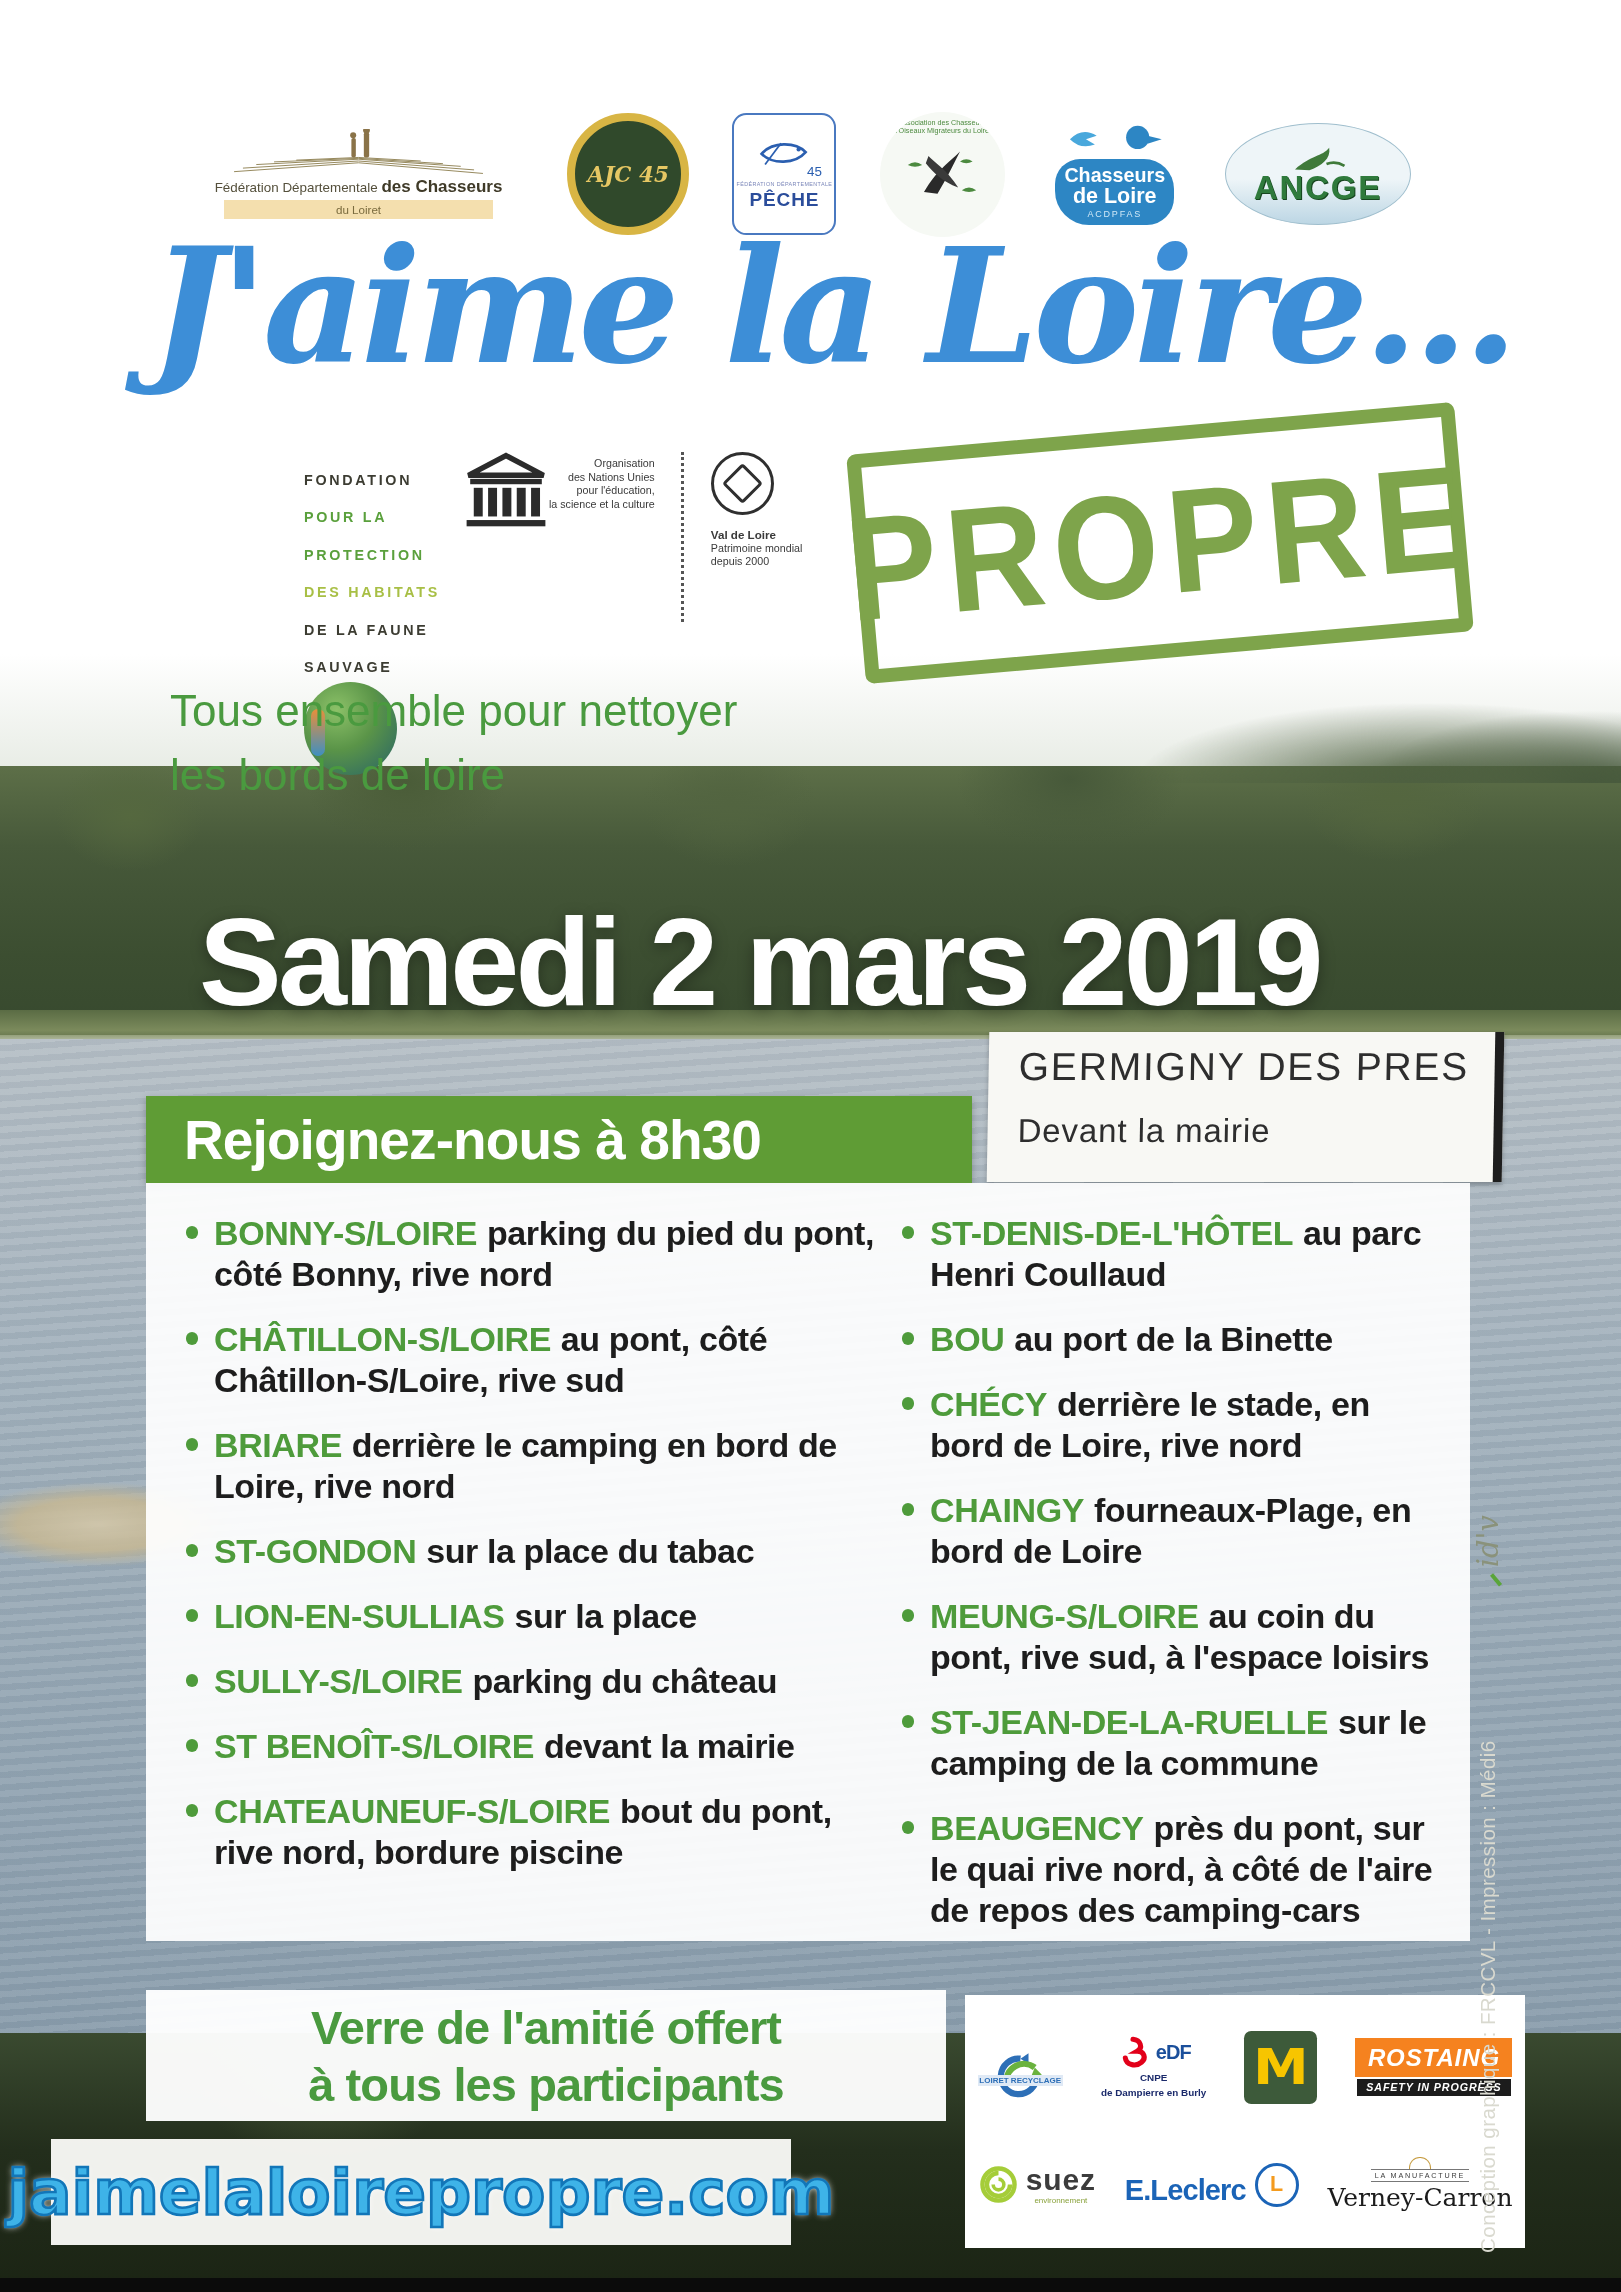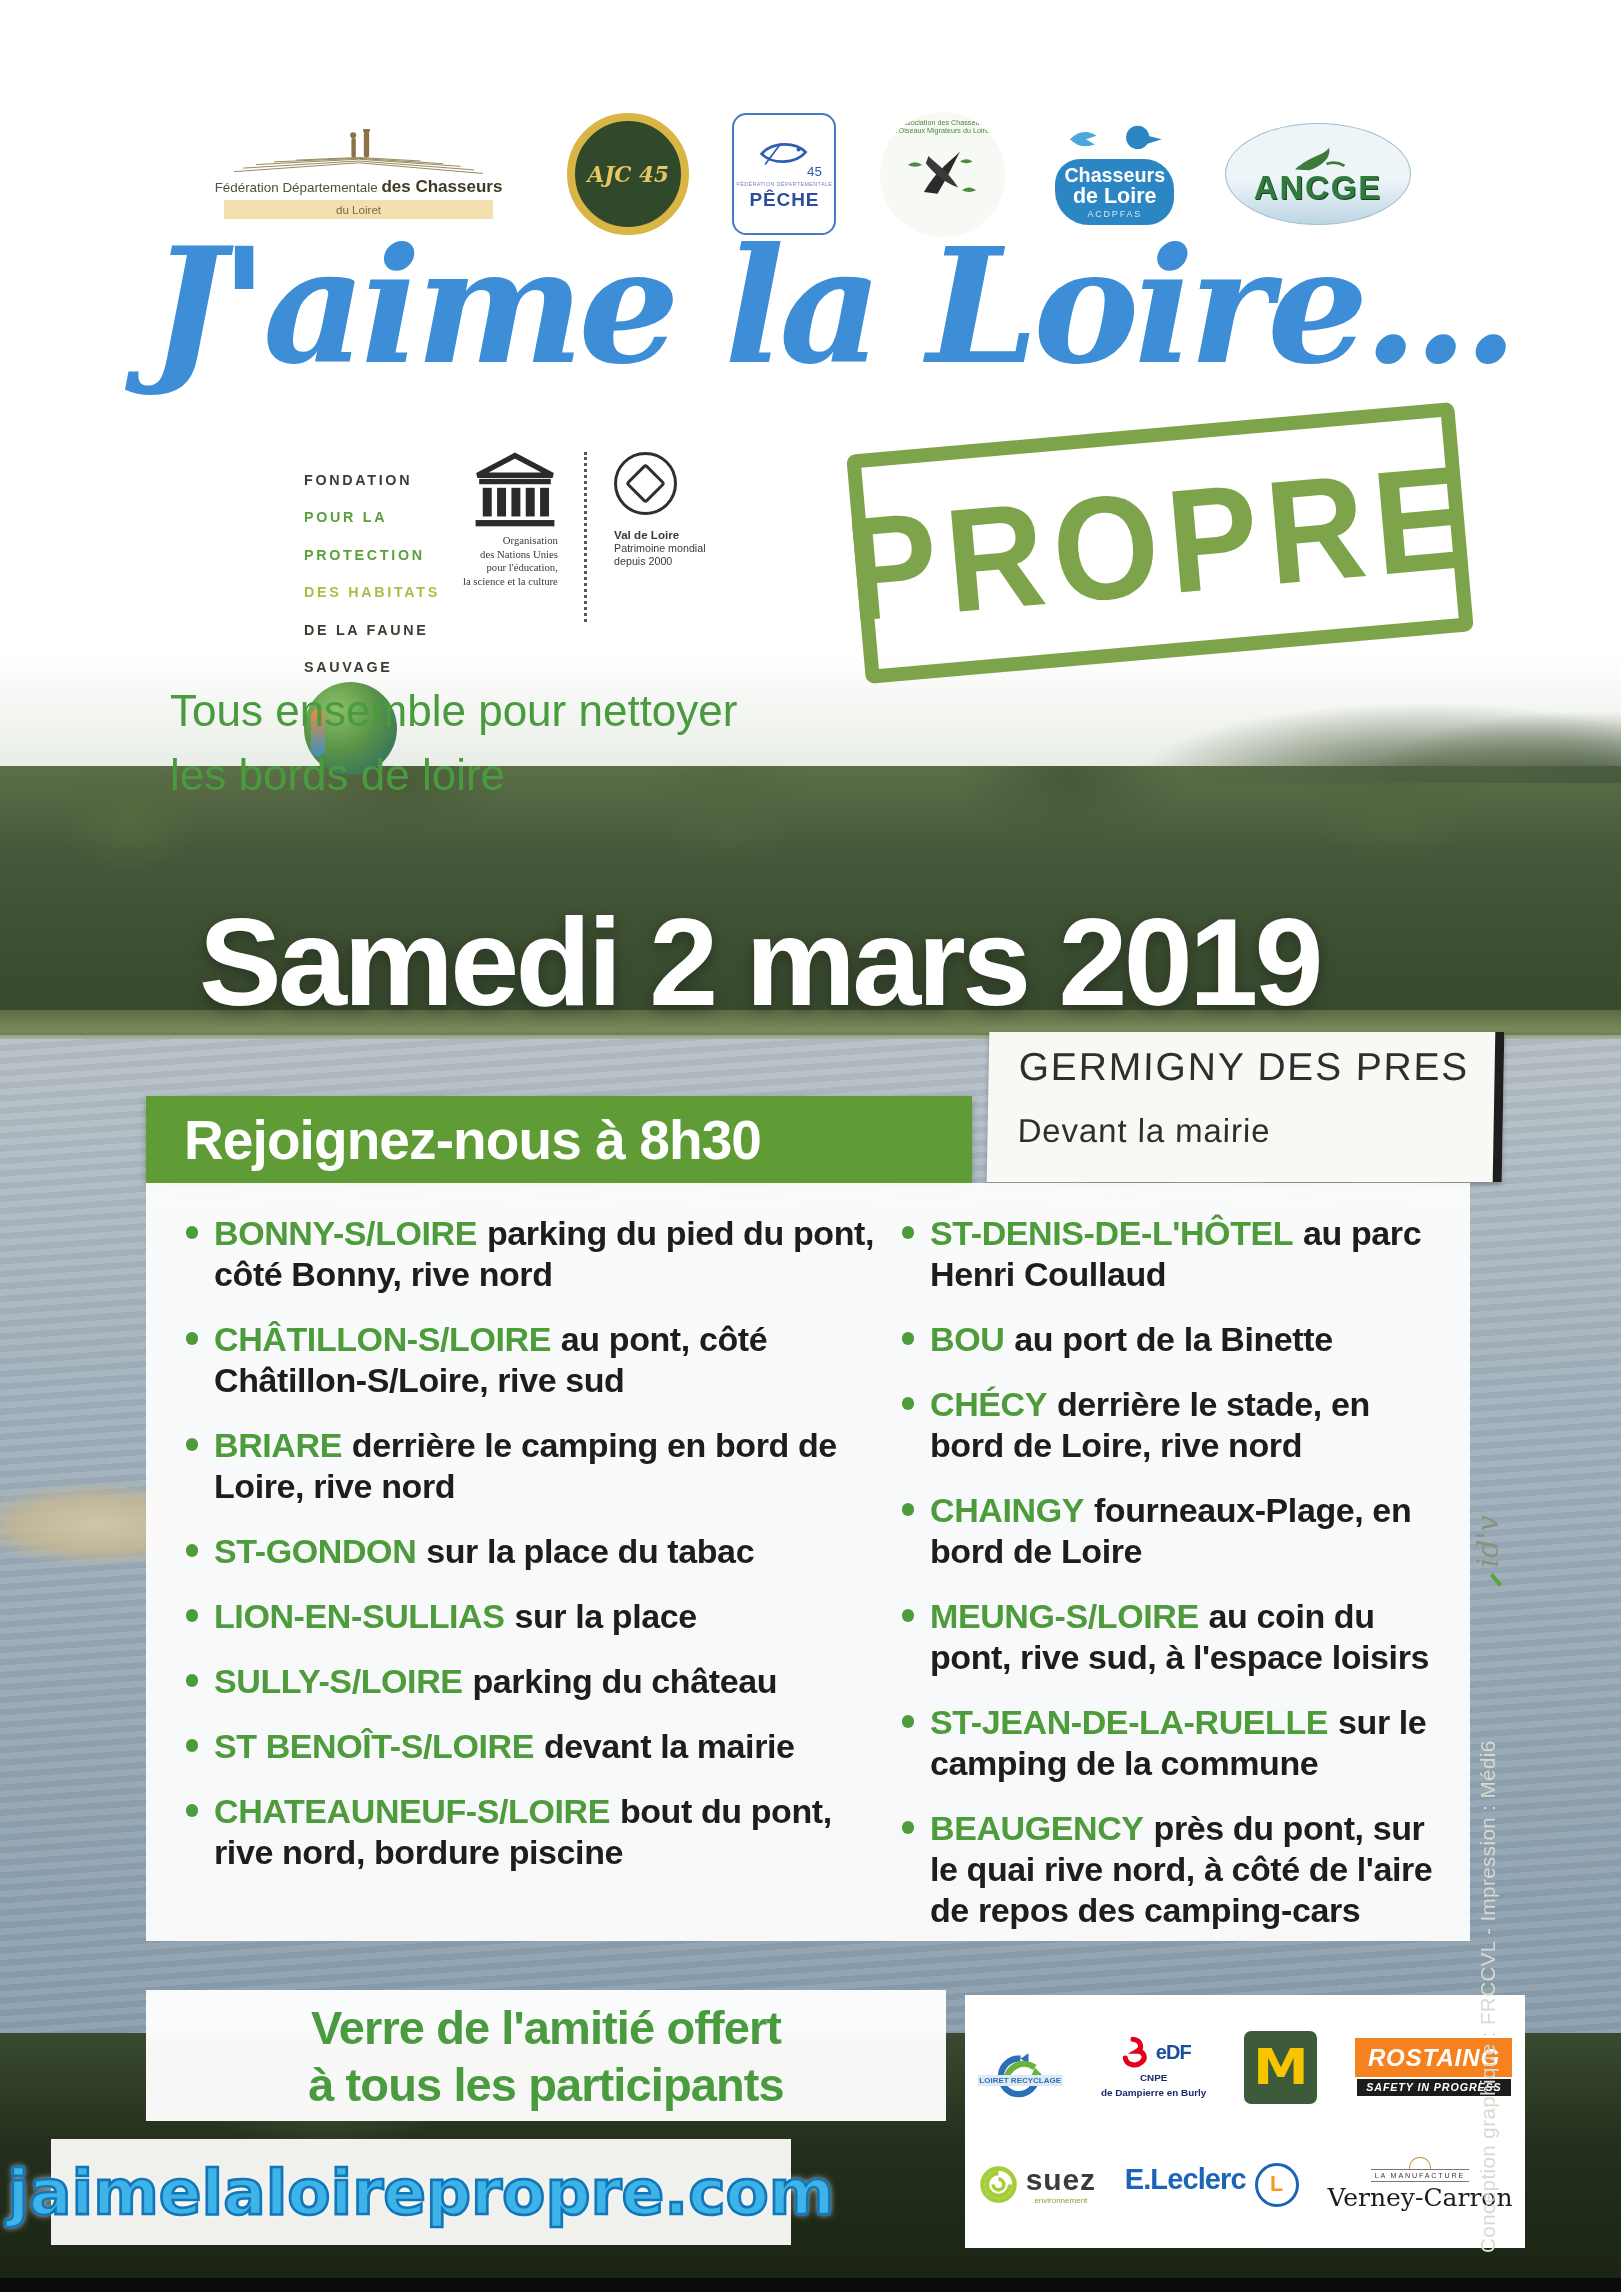--- a/index.html
+++ b/index.html
@@ -79,21 +79,21 @@
   
   .patronage{position:absolute;left:304px;top:452px;display:flex;gap:23px;align-items:flex-start;}
   .fond{display:flex;flex-direction:column;}
   .fond-line{font-size:14.3px;font-weight:bold;letter-spacing:2.7px;line-height:1.22;color:#3c3c32;margin-top:20px;}
   .fond-line:nth-child(2),.fond-line:nth-child(3){color:#5aa03c;}
   .fond-line:nth-child(4){color:#a8bf45;}
   .globe{margin-top:5.4px;width:93px;height:93px;border-radius:50%;position:relative;
     background:radial-gradient(circle at 35% 30%, #8cc168, #5a9448 45%, #39745c 80%, #2d5f52);}
   .globe::after{content:"";position:absolute;left:7.2px;top:27px;width:14.3px;height:47px;border-radius:7.2px;
     background:linear-gradient(#e98f3a,#3f8fc0);}
-  .unesco{display:flex;flex-direction:column;align-items:flex-end;font-family:Liberation Serif, serif;}
+  .unesco{display:flex;flex-direction:row;}
   .unesco-cap{margin-top:5.4px;font-size:10.7px;line-height:1.25;color:#3a3a3a;text-align:right;}
   .dots-sep{width:0;border-left:3.6px dotted #555;height:170px;margin:0 3.6px;}
   .vdl{display:flex;flex-direction:column;align-items:flex-start;}
   .vdl-ring{width:57px;height:57px;border:3.6px solid #2f2f2f;border-radius:50%;
     display:flex;align-items:center;justify-content:center;}
   .vdl-diamond{width:23px;height:23px;border:3.6px solid #2f2f2f;transform:rotate(45deg);border-radius:3.6px;}
   .vdl-cap{margin-top:12.5px;font-size:10.7px;line-height:1.25;color:#3a3a3a;}
   .vdl-cap b{font-size:11.6px;}
 
   
@@ -160,21 +160,21 @@
     display:flex;align-items:center;justify-content:center;}
   .mc-m{color:#f7c500;font-size:56px;font-weight:bold;font-family:"DejaVu Sans",sans-serif;line-height:1;
     transform:scaleY(.9);}
   .rost-top{background:#f5821f;color:#fff;font-style:italic;font-weight:900;font-size:24px;
     padding:5.4px 12.5px;letter-spacing:0.9px;}
   .rost-bot{background:#1c1c1c;color:#fff;font-style:italic;font-weight:700;font-size:10.7px;
     padding:2.7px 9px;letter-spacing:0.9px;margin-top:1.8px;}
   .suez-line{display:flex;align-items:center;gap:7.2px;}
   .suez-brand{font-size:30px;font-weight:bold;color:#3c3c3c;letter-spacing:0.9px;line-height:1;}
   .suez-sub{font-size:8px;color:#8aa23c;margin-top:0.9px;}
-  .lec-line{display:flex;align-items:flex-start;gap:9px;}
+  .lec-line{display:flex;align-items:flex-end;gap:9px;}
   .lec-brand{font-size:29px;font-weight:bold;color:#1b64b7;letter-spacing:-0.9px;}
   .lec-badge{width:38px;height:38px;border-radius:50%;border:3.6px solid #1b64b7;background:#fff;
     display:flex;align-items:center;justify-content:center;}
   .lec-l{color:#f49b1f;font-size:21.5px;font-weight:bold;}
   .vc-top{font-size:7.2px;letter-spacing:1.8px;color:#3a3a3a;border-top:0.9px solid #777;border-bottom:0.9px solid #777;
     padding:0.9px 3.6px;}
   .vc-arch{width:19.7px;height:10.7px;border:1.8px solid #c59a3c;border-bottom:none;border-radius:10.7px 10.7px 0 0;}
   .vc-brand{font-family:"DejaVu Serif",serif;font-size:25px;color:#1c1c1c;margin-top:1.8px;}
 
   

